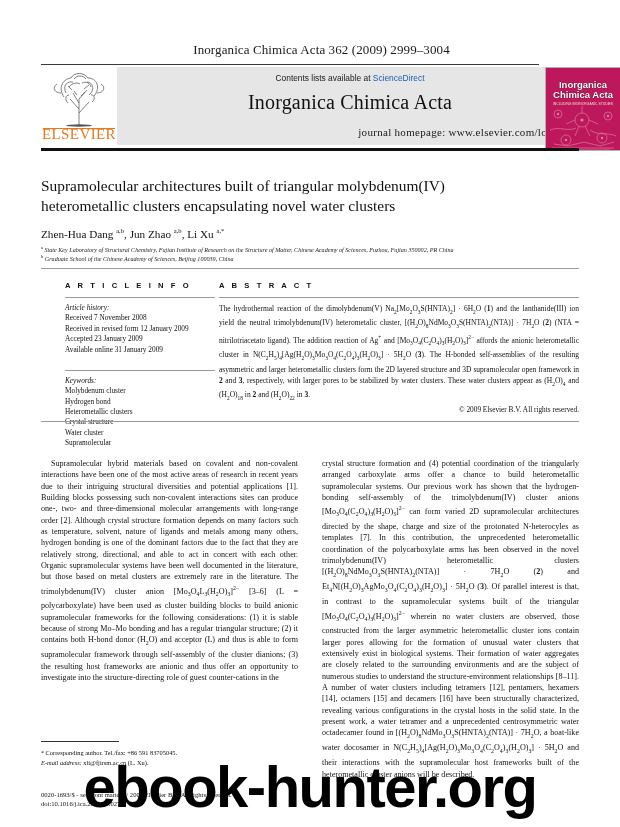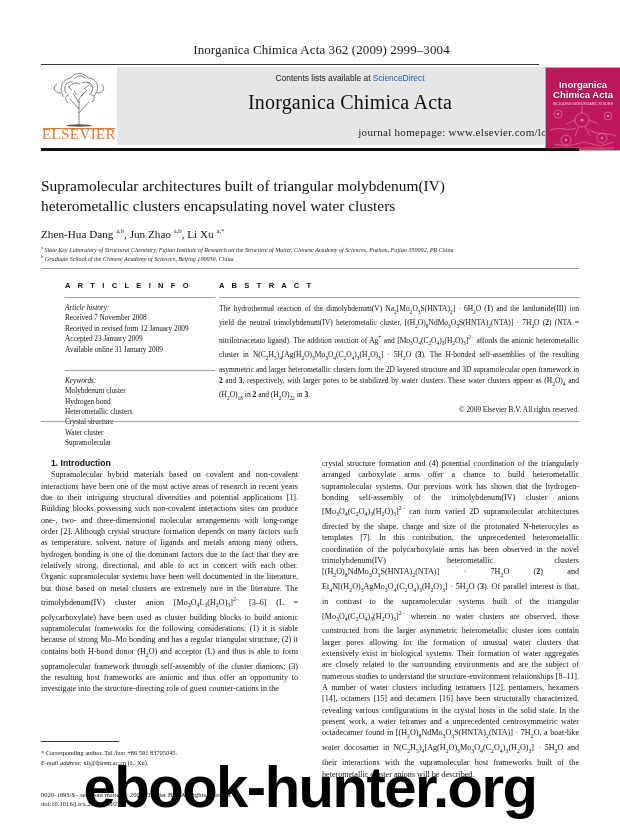--- a/index.html
+++ b/index.html
@@ -442,21 +442,20 @@
   <div class="col-abstract">
     <div class="sec-head">A B S T R A C T</div>
     <div class="thin-rule"></div>
     <div class="abstract-text">The hydrothermal reaction of the dimolybdenum(V) Na<sub>2</sub>[Mo<sub>2</sub>O<sub>3</sub>S(HNTA)<sub>2</sub>] · 6H<sub>2</sub>O (<b>1</b>) and the lanthanide(III) ion yield the neutral trimolybdenum(IV) heterometalic cluster, [(H<sub>2</sub>O)<sub>8</sub>NdMo<sub>3</sub>O<sub>3</sub>S(HNTA)<sub>2</sub>(NTA)] · 7H<sub>2</sub>O (<b>2</b>) (NTA = nitrilotriacetato ligand). The addition reaction of Ag<sup>+</sup> and [Mo<sub>3</sub>O<sub>4</sub>(C<sub>2</sub>O<sub>4</sub>)<sub>3</sub>(H<sub>2</sub>O)<sub>3</sub>]<sup>2−</sup> affords the anionic heterometallic cluster in N(C<sub>2</sub>H<sub>5</sub>)<sub>4</sub>[Ag(H<sub>2</sub>O)<sub>3</sub>Mo<sub>3</sub>O<sub>4</sub>(C<sub>2</sub>O<sub>4</sub>)<sub>3</sub>(H<sub>2</sub>O)<sub>3</sub>] · 5H<sub>2</sub>O (<b>3</b>). The H-bonded self-assemblies of the resulting asymmetric and larger heterometallic clusters form the 2D layered structure and 3D supramolecular open framework in <b>2</b> and <b>3</b>, respectively, with larger pores to be stabilized by water clusters. These water clusters appear as (H<sub>2</sub>O)<sub>4</sub> and (H<sub>2</sub>O)<sub>18</sub> in <b>2</b> and (H<sub>2</sub>O)<sub>22</sub> in <b>3</b>.</div>
     <div class="copyright">© 2009 Elsevier B.V. All rights reserved.</div>
   </div>
 
   <div class="band-rule bottom"></div>
 
   <div class="body-col left">
-    <p class="sec-title">1. Introduction</p>
     <div>
         <p class="">Supramolecular hybrid materials based on covalent and non-covalent interactions have been one of the most active areas of research in recent years due to their intriguing structural diversities and potential applications [1]. Building blocks possessing such non-covalent interactions sites can produce one-, two- and three-dimensional molecular arrangements with long-range order [2]. Although crystal structure formation depends on many factors such as temperature, solvent, nature of ligands and metals among many others, hydrogen bonding is one of the dominant factors due to the fact that they are relatively strong, directional, and able to act in concert with each other. Organic supramolecular systems have been well documented in the literature, but those based on metal clusters are extremely rare in the literature. The trimolybdenum(IV) cluster anion [Mo<sub>3</sub>O<sub>4</sub>L<sub>3</sub>(H<sub>2</sub>O)<sub>3</sub>]<sup>2−</sup> [3–6] (L = polycarboxylate) have been used as cluster building blocks to build anionic supramolecular frameworks for the following considerations: (1) it is stable because of strong Mo–Mo bonding and has a regular triangular structure; (2) it contains both H-bond donor (H<sub>2</sub>O) and acceptor (L) and thus is able to form supramolecular framework through self-assembly of the cluster dianions; (3) the resulting host frameworks are anionic and thus offer an opportunity to investigate into the structure-directing role of guest counter-cations in the</p>
       </div>
   </div>
 
   <div class="body-col right">
     <div>
         <p class="noindent">crystal structure formation and (4) potential coordination of the triangularly arranged carboxylate arms offer a chance to build heterometallic supramolecular systems. Our previous work has shown that the hydrogen-bonding self-assembly of the trimolybdenum(IV) cluster anions [Mo<sub>3</sub>O<sub>4</sub>(C<sub>2</sub>O<sub>4</sub>)<sub>3</sub>(H<sub>2</sub>O)<sub>3</sub>]<sup>2−</sup> can form varied 2D supramolecular architectures directed by the shape, charge and size of the protonated N-heterocyles as templates [7]. In this contribution, the unprecedented heterometallic coordination of the polycarboxylate arms has been observed in the novel trimolybdenum(IV) heterometallic clusters [(H<sub>2</sub>O)<sub>8</sub>NdMo<sub>3</sub>O<sub>3</sub>S(HNTA)<sub>2</sub>(NTA)] · 7H<sub>2</sub>O (<b>2</b>) and Et<sub>4</sub>N[(H<sub>2</sub>O)<sub>3</sub>AgMo<sub>3</sub>O<sub>4</sub>(C<sub>2</sub>O<sub>4</sub>)<sub>3</sub>(H<sub>2</sub>O)<sub>3</sub>] · 5H<sub>2</sub>O (<b>3</b>). Of parallel interest is that, in contrast to the supramolecular systems built of the triangular [Mo<sub>3</sub>O<sub>4</sub>(C<sub>2</sub>O<sub>4</sub>)<sub>3</sub>(H<sub>2</sub>O)<sub>3</sub>]<sup>2−</sup> wherein no water clusters are observed, those constructed from the larger asymmetric heterometallic cluster ions contain larger pores allowing for the formation of unusual water clusters that extensively exist in biological systems. Their formation of water aggregates are closely related to the surrounding environments and are the subject of numerous studies to understand the structure-environment relationships [8–11]. A number of water clusters including tetramers [12], pentamers, hexamers [14], octamers [15] and decamers [16] have been structurally characterized, revealing various configurations in the crystal hosts in the solid state. In the present work, a water tetramer and a unprecedented centrosymmetric water octadecamer found in [(H<sub>2</sub>O)<sub>8</sub>NdMo<sub>3</sub>O<sub>3</sub>S(HNTA)<sub>2</sub>(NTA)] · 7H<sub>2</sub>O, a boat-like water docosamer in N(C<sub>2</sub>H<sub>5</sub>)<sub>4</sub>[Ag(H<sub>2</sub>O)<sub>3</sub>Mo<sub>3</sub>O<sub>4</sub>(C<sub>2</sub>O<sub>4</sub>)<sub>3</sub>(H<sub>2</sub>O)<sub>3</sub>] · 5H<sub>2</sub>O and their interactions with the supramolecular host frameworks built of the heterometallic cluster anions will be described.</p>
       </div>
   </div>

